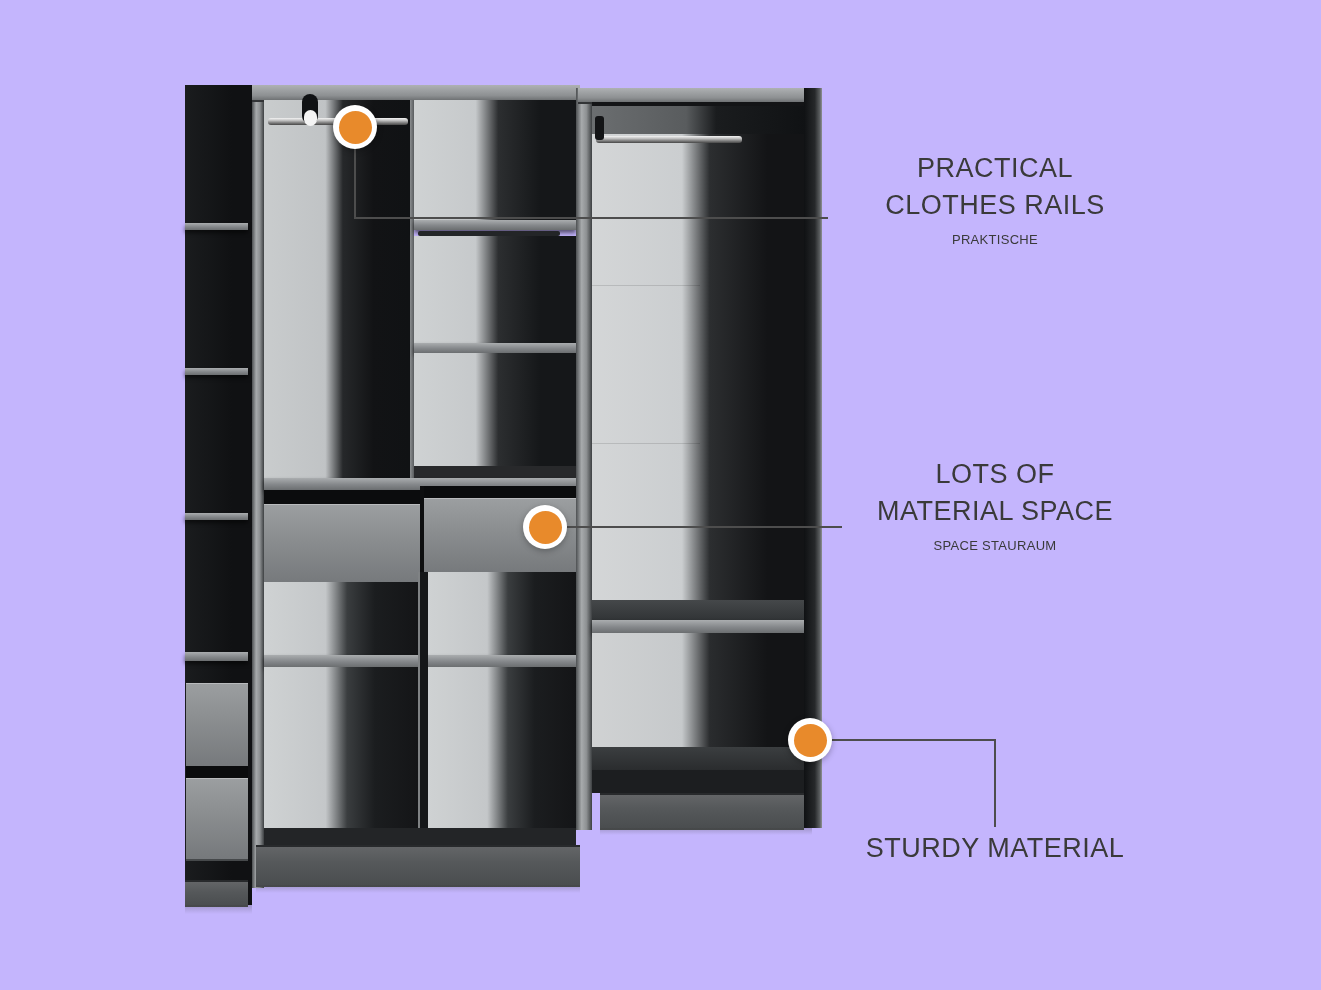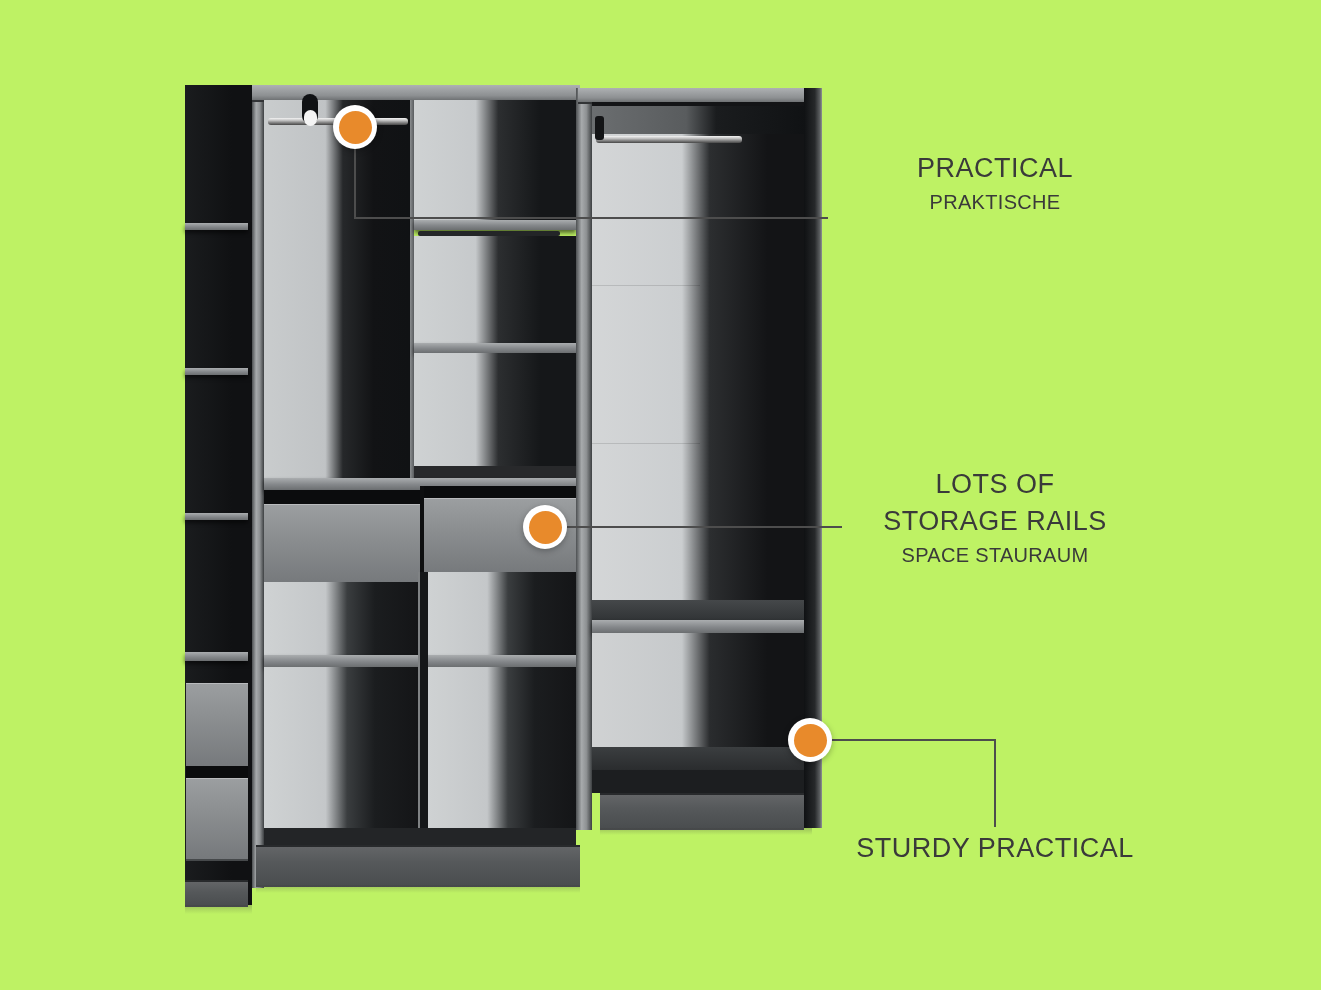--- a/index.html
+++ b/index.html
@@ -1,16 +1,16 @@
 <!DOCTYPE html>
 <html style="--accent: #E88A2B; --ring: #FFFFFF; --connector: #4D4D4D; --text: #3A3A3A;"><head>
 <meta charset="utf-8">
 <style>
   html,body{margin:0;padding:0;background:#ffffff;}
-  .stage{position:relative;width:1321px;height:990px;background:#bef264;overflow:hidden;
+  .stage{position:relative;width:1321px;height:990px;background:#c4b5fd;overflow:hidden;
          font-family:"Liberation Sans",sans-serif;}
   .abs{position:absolute;}
 
   
   .cubby{position:absolute;
     background:linear-gradient(90deg,#cfd2d3 0%,#c4c7c9 40%,#3a3d3f 54%,#1b1d1f 72%,#141517 100%);}
   .shelf{position:absolute;height:10px;
     background:linear-gradient(180deg,#aaadaf 0%,#84878a 55%,#6b6e70 100%);
     box-shadow:0 3px 4px rgba(0,0,0,0.55);}
   .rail{position:absolute;height:7px;border-radius:3px;
@@ -29,21 +29,21 @@
   .seam{position:absolute;height:1px;background:rgba(0,0,0,0.12);}
 
   
   .connector{position:absolute;background:var(--connector,#4d4d4d);}
   .marker{position:absolute;width:44px;height:44px;border-radius:50%;
     background:var(--ring,#ffffff);display:flex;align-items:center;justify-content:center;
     box-shadow:0 2px 6px rgba(0,0,0,0.28);}
   .marker .dot{width:33px;height:33px;border-radius:50%;background:var(--accent,#E88A2B);}
   .callout{position:absolute;left:845px;width:300px;text-align:center;color:var(--text,#3a3a3a);}
   .callout .title{font-size:27px;line-height:37px;letter-spacing:0.5px;}
-  .callout .sub{font-size:20px;line-height:23px;letter-spacing:0.3px;}
+  .callout .sub{font-size:13px;line-height:23px;letter-spacing:0.3px;}
   .callout .sub.first{margin-top:4px;}
 
   .floor-shadow{position:absolute;background:linear-gradient(180deg,rgba(60,60,60,0.25),rgba(255,255,255,0));}
 </style>
 </head>
 <body>
 
 <div class="stage">
 
   <div class="abs" style="left:0;top:0;width:1321px;height:990px;">
@@ -153,26 +153,27 @@
   </div>
   <div class="marker" style="left:523px;top:505px;">
     <div class="dot"></div>
   </div>
   <div class="marker" style="left:788px;top:718px;">
     <div class="dot"></div>
   </div>
 
   <div class="callout" style="top:150px;">
     <div class="title">PRACTICAL</div>
+    <div class="title">CLOTHES RAILS</div>
     <div class="sub first">PRAKTISCHE</div>
   </div>
 
-  <div class="callout" style="top:466px;">
+  <div class="callout" style="top:456px;">
     <div class="title">LOTS OF</div>
-    <div class="title">STORAGE RAILS</div>
+    <div class="title">MATERIAL SPACE</div>
     <div class="sub first">SPACE STAURAUM</div>
   </div>
 
   <div class="callout" style="top:830px;">
-    <div class="title">STURDY PRACTICAL</div>
+    <div class="title">STURDY MATERIAL</div>
   </div>
 
 </div>
 
 </body></html>

